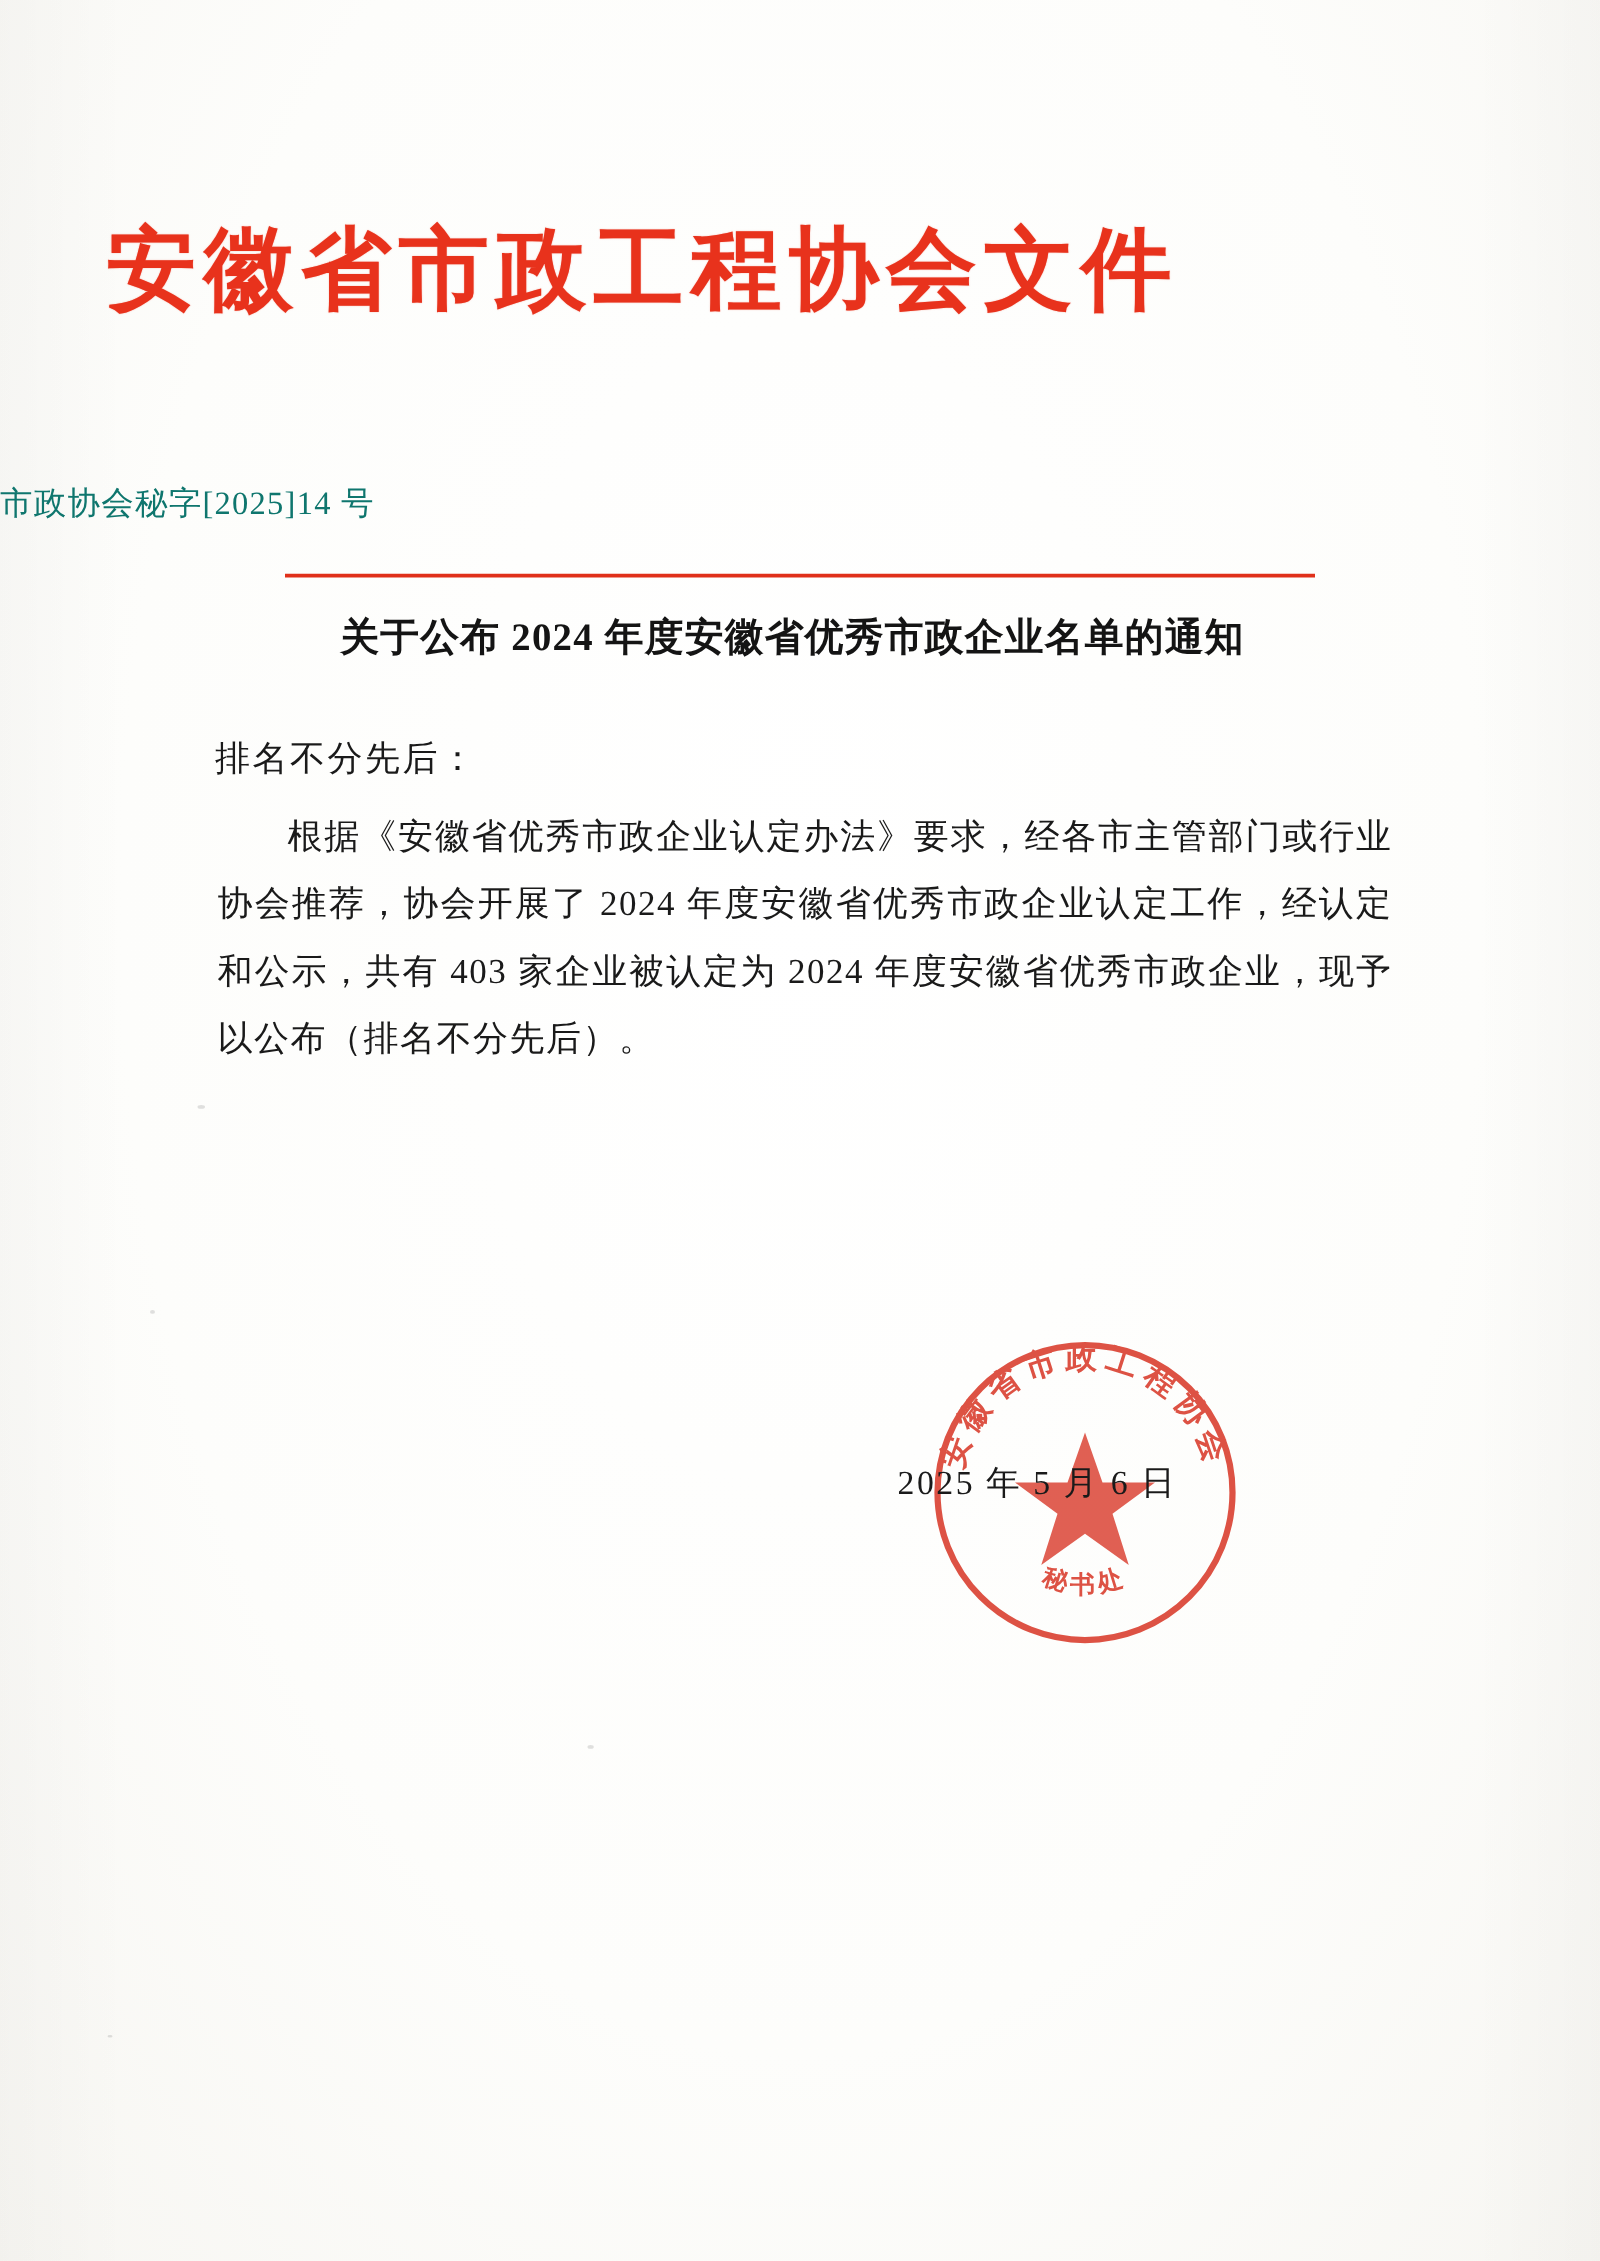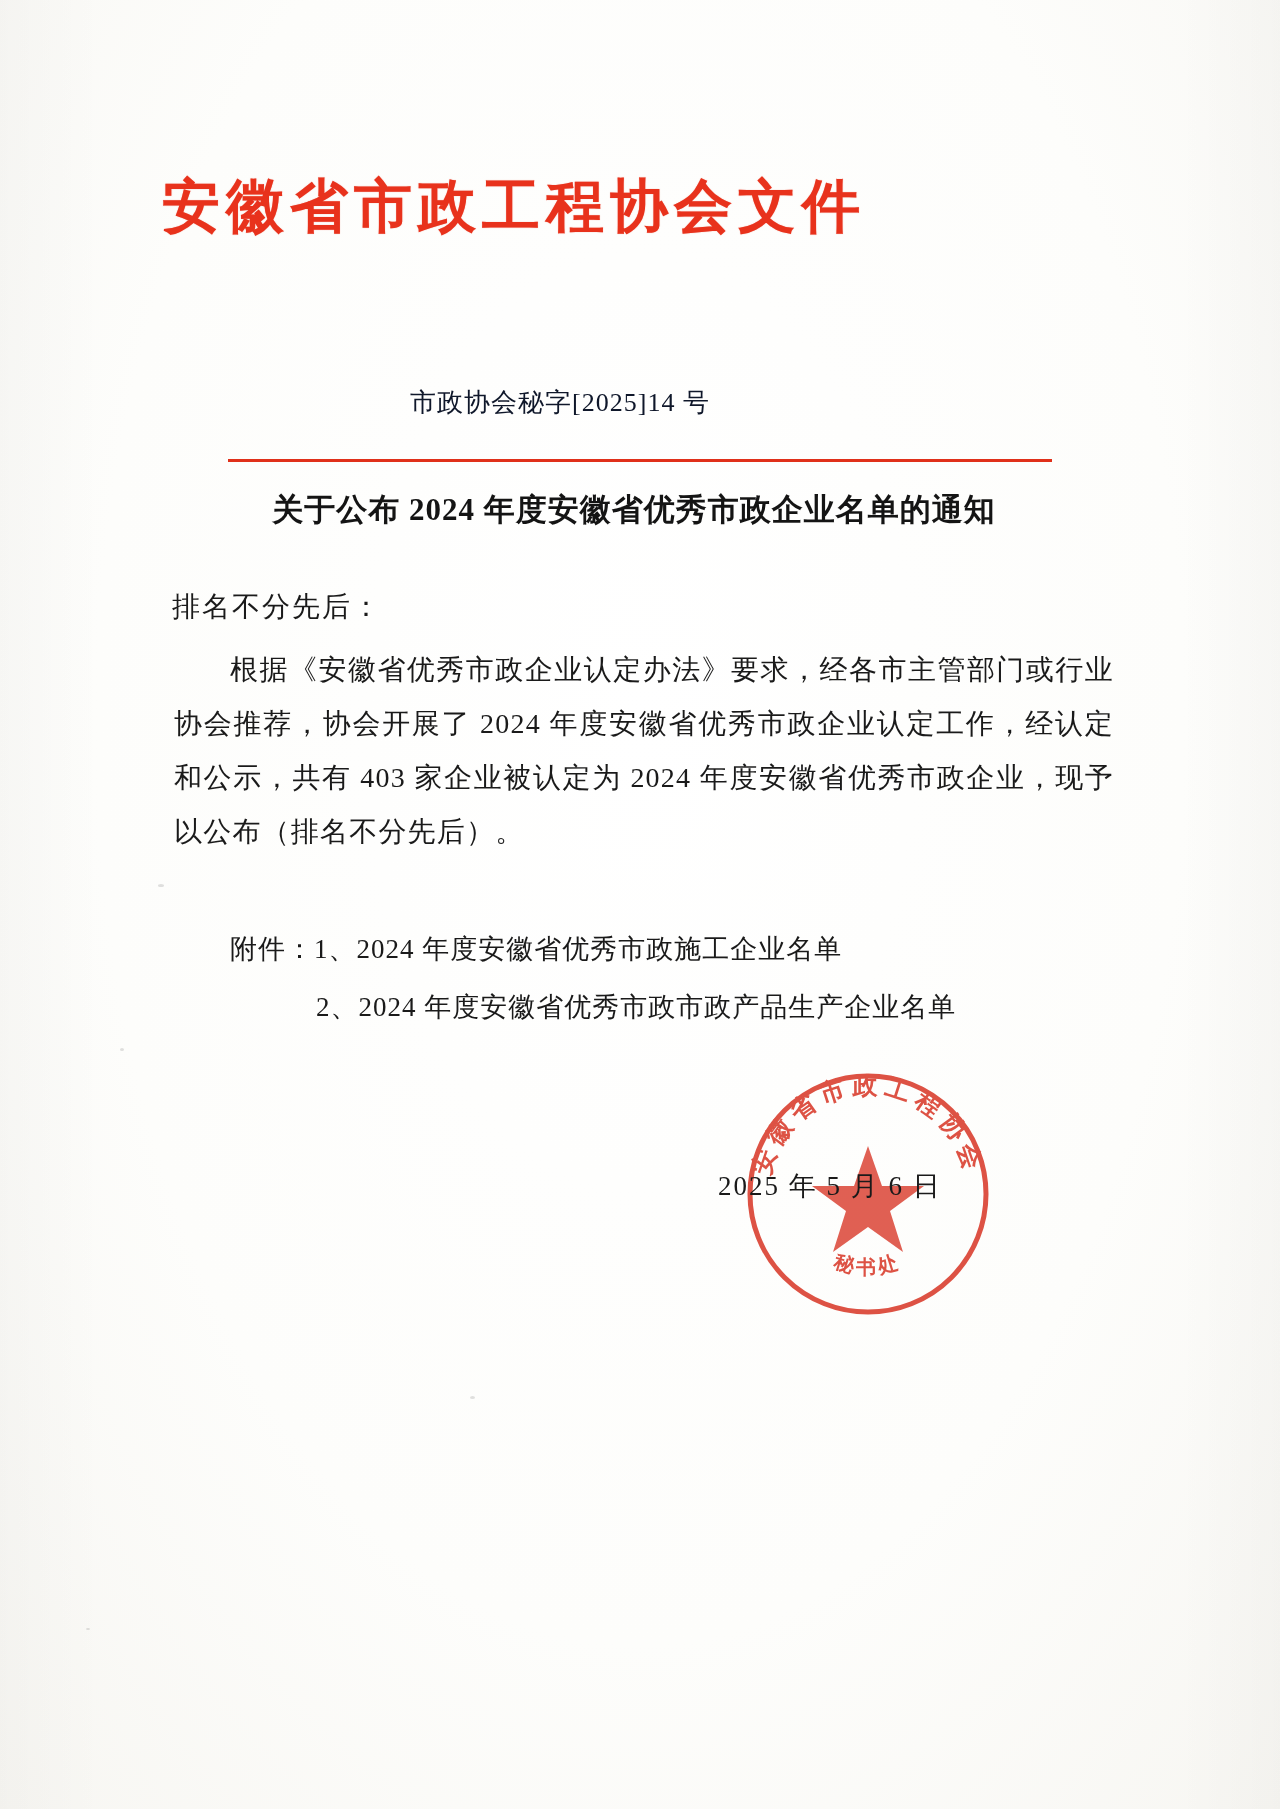--- a/index.html
+++ b/index.html
@@ -41,36 +41,35 @@
 
   
   .masthead {
     position: absolute;
     left: 0;
     top: 168px;
     width: 1028px;
     text-align: center;
     font-family: "DejaVu Serif", "Liberation Serif", serif;
     font-weight: 700;
-    font-size: 58px;
+    font-size: 72px;
     letter-spacing: 6px;
     color: #e8321c;
     text-shadow: 0 0 1px rgba(232,50,28,0.5);
     white-space: nowrap;
   }
 
   .doc-number {
     position: absolute;
     left: 0;
     top: 385px;
     width: 1120px;
-    text-align: center;
     font-size: 26px;
     letter-spacing: 1px;
-    color: #0f172a;
+    color: #0f766e;
   }
 
   .red-rule {
     position: absolute;
     left: 228px;
     top: 459px;
     width: 824px;
     height: 3px;
     background: #e0301a;
   }
@@ -165,24 +164,20 @@
   <div class="red-rule"></div>
 
   <div class="doc-title">关于公布 2024 年度安徽省优秀市政企业名单的通知</div>
 
   <div class="salutation">排名不分先后：</div>
 
   <div class="body-text">
     <p>根据《安徽省优秀市政企业认定办法》要求，经各市主管部门或行业协会推荐，协会开展了 2024 年度安徽省优秀市政企业认定工作，经认定和公示，共有 403 家企业被认定为 2024 年度安徽省优秀市政企业，现予以公布（排名不分先后）。</p>
   </div>
 
-  <div class="attachments">
-    <div class="line1">附件：1、2024 年度安徽省优秀市政施工企业名单</div>
-    <div class="line2">2、2024 年度安徽省优秀市政市政产品生产企业名单</div>
-  </div>
 
   <div class="seal">
     <svg width="252" height="252" viewBox="0 0 252 252" xmlns="http://www.w3.org/2000/svg">
       <g fill="none" stroke="#d93b2b" stroke-width="5">
         <circle cx="126" cy="126" r="118"></circle>
       </g>
 
       <polygon points="126,78 140,118 182,118 148,143 161,184 126,159 91,184 104,143 70,118 112,118" fill="#d93b2b" opacity="0.92"></polygon>
 
       <defs>

